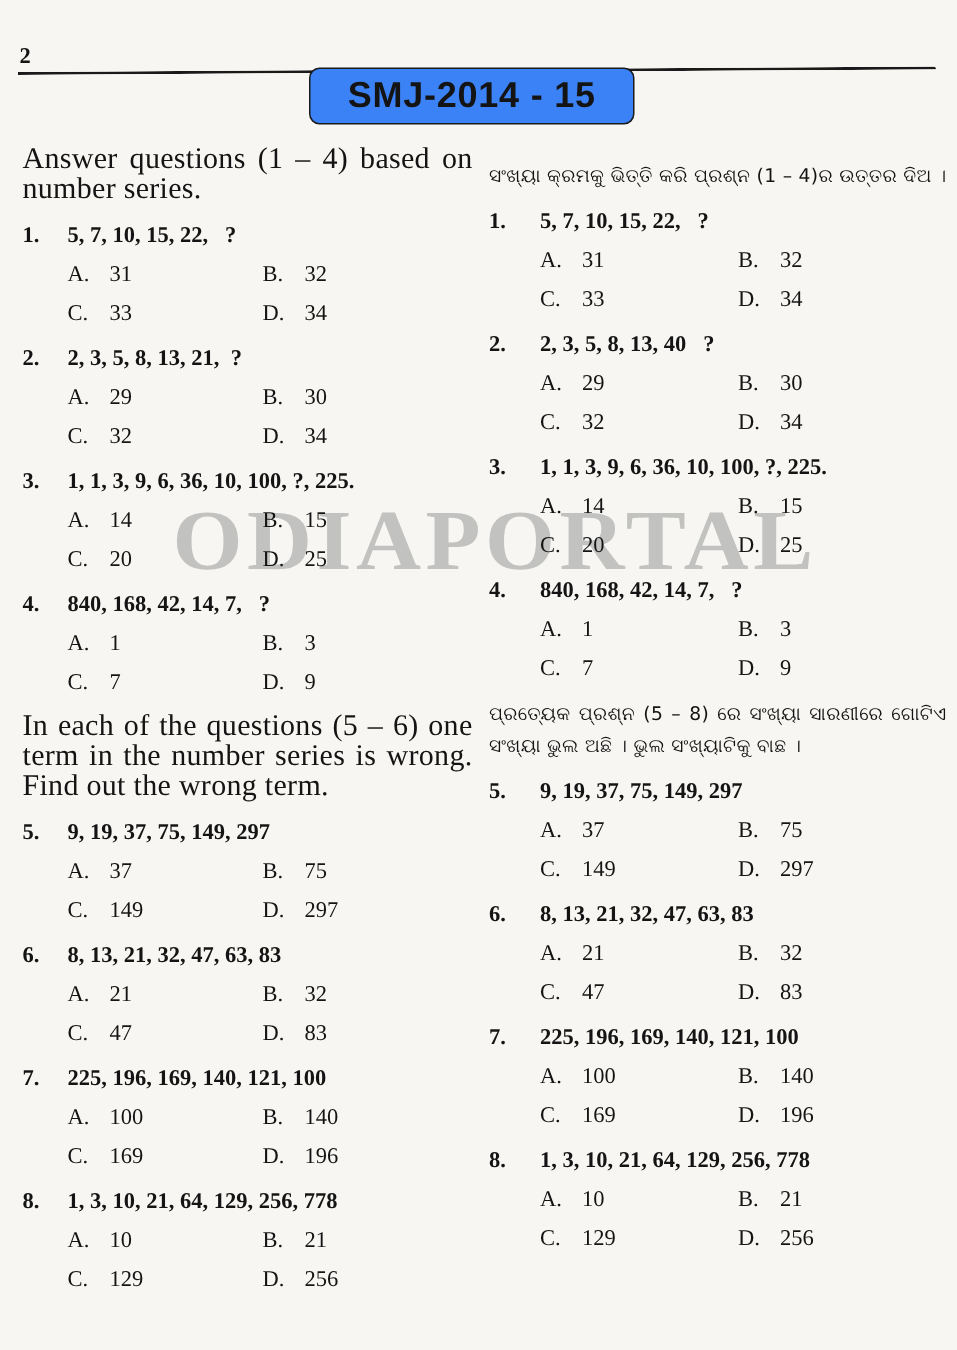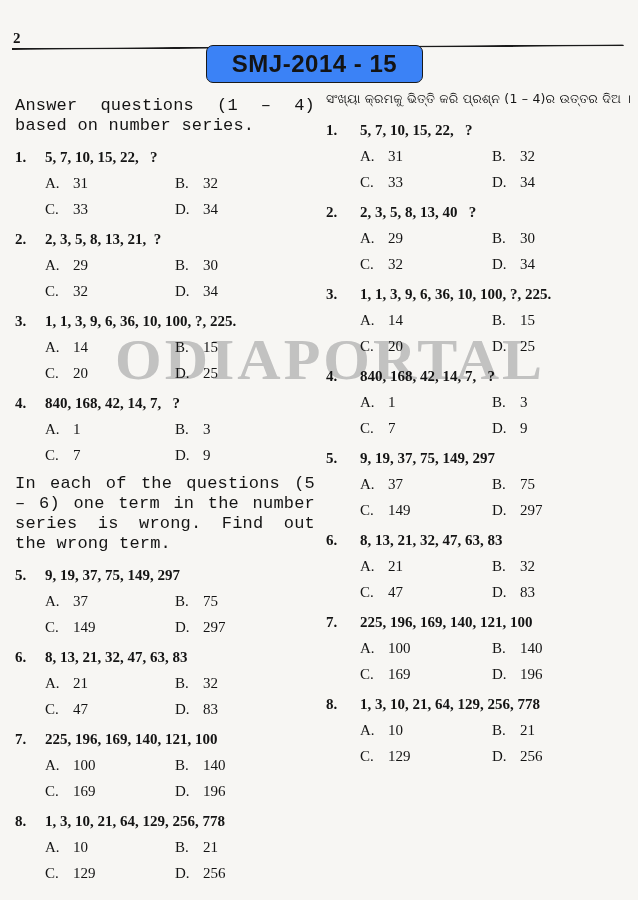--- a/index.html
+++ b/index.html
@@ -31,25 +31,25 @@
     }
     .watermark {
       position: absolute; left: 115px; top: 326px;
       font-family: "Liberation Serif", serif; font-weight: bold;
       font-size: 60px; letter-spacing: 3px; color: #b9b9b9;
       opacity: 0.85; pointer-events: none; z-index: 0;
       transform: scaleY(0.95);
     }
     .col { position: absolute; z-index: 1; }
     .col-left { left: 15px; top: 96px; width: 300px; }
-    .col-right { left: 326px; top: 88px; width: 305px; }
+    .col-right { left: 326px; top: 106px; width: 305px; }
 
     .instr {
-      font-size: 17px; line-height: 20px; text-align: justify;
-      letter-spacing: 0.2px; margin-bottom: 8px; font-family: Liberation Mono, monospace;
+      font-size: 20px; line-height: 20px; text-align: justify;
+      letter-spacing: 0.2px; margin-bottom: 8px;
     }
     .instr.odia { font-family: "DejaVu Sans", sans-serif; font-size: 12.5px; line-height: 21px; }
     .q { margin-bottom: 4px; }
     .q-head {
       display: flex; font-weight: bold; font-size: 15px; height: 26px; align-items: center;
     }
     .q-num { width: 30px; }
     .opts {
       display: grid; grid-template-columns: 130px 120px;
       padding-left: 30px; font-size: 15px;
@@ -363,20 +363,21 @@
             <span class="opt-letter">C.</span>
             <span class="opt-value">7</span>
           </div>
           <div class="opt">
             <span class="opt-letter">D.</span>
             <span class="opt-value">9</span>
           </div>
         </div>
       </div>
     </div>
+  <div class="instr odia" style="margin-top:6px">ପ୍ରତ୍ୟେକ ପ୍ରଶ୍ନ (5 – 8) ରେ ସଂଖ୍ୟା ସାରଣୀରେ ଗୋଟିଏ ସଂଖ୍ୟା ଭୁଲ ଅଛି । ଭୁଲ ସଂଖ୍ୟାଟିକୁ ବାଛ ।</div>
   <div id="right-q5to8">
       <div class="q">
         <div class="q-head">
           <span class="q-num">5.</span>
           <span class="q-text" style="white-space:pre">9, 19, 37, 75, 149, 297</span>
         </div>
         <div class="opts">
           <div class="opt">
             <span class="opt-letter">A.</span>
             <span class="opt-value">37</span>

